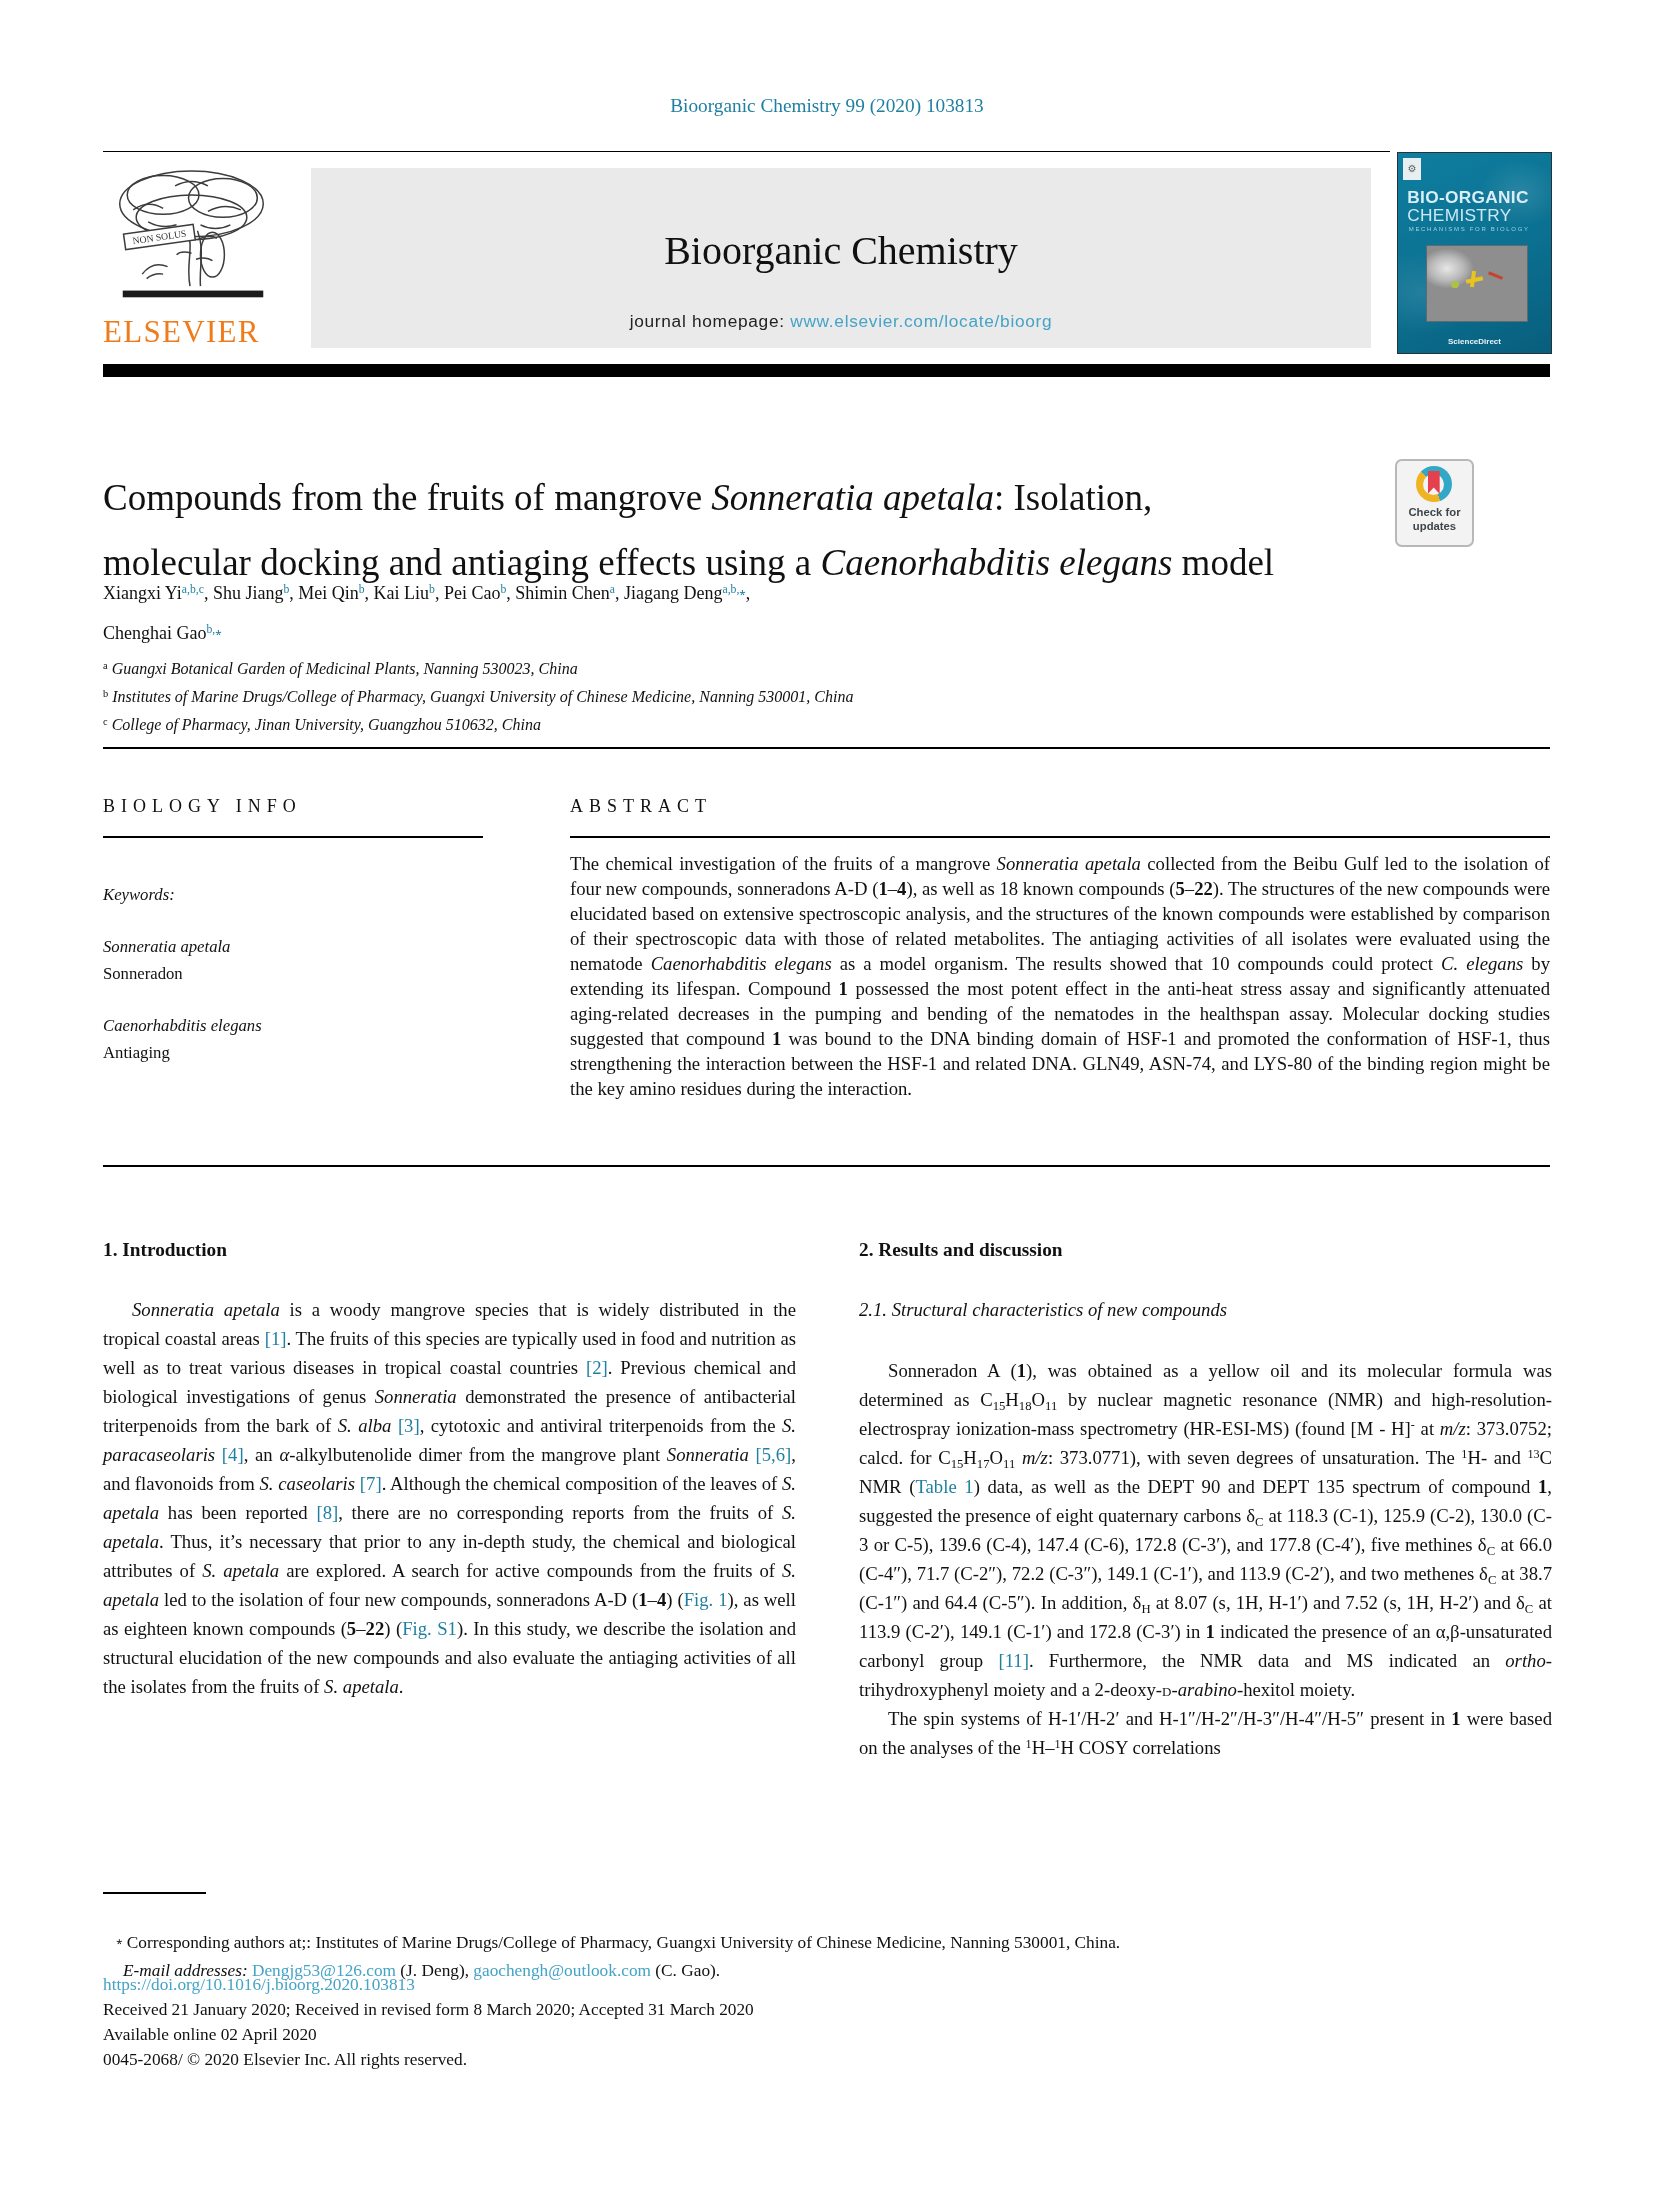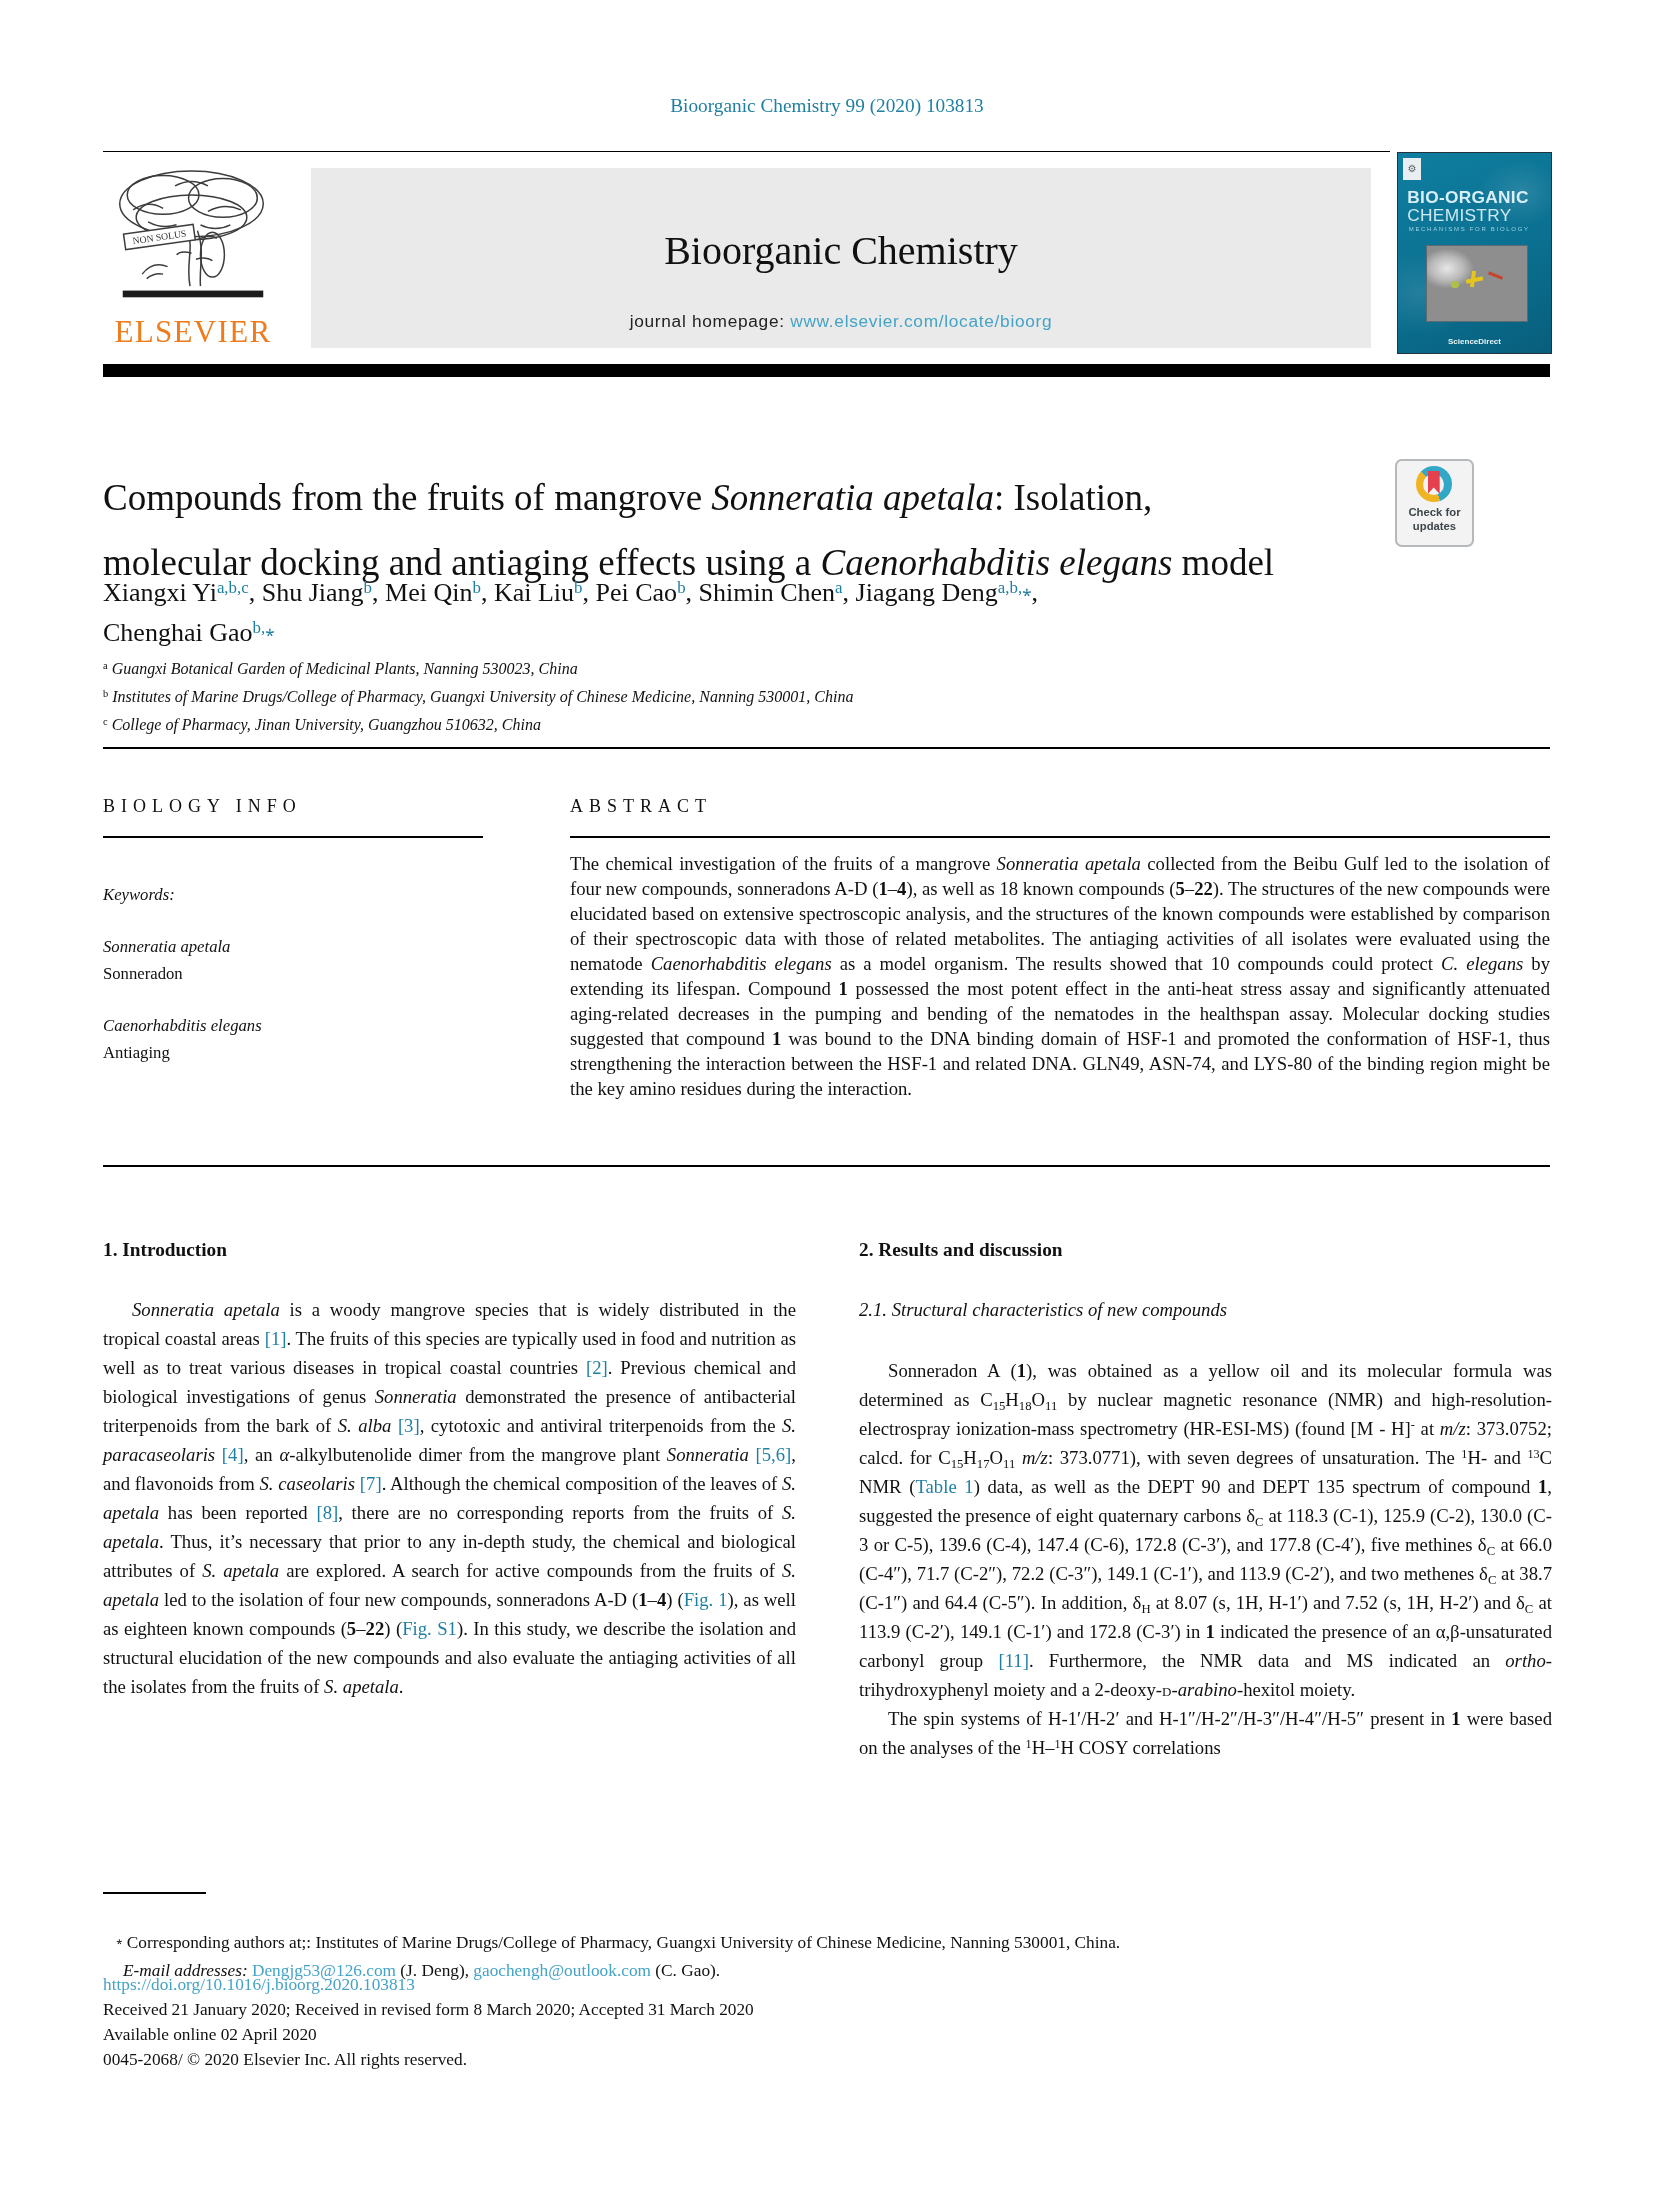--- a/index.html
+++ b/index.html
@@ -45,21 +45,21 @@
   
   .masthead{left:311px;top:168px;width:1060px;height:180px;background:#eaeaea;}
   .contents-line{position:absolute;top:16px;left:0;width:100%;text-align:center;font-size:19.3px;}
   .journal-name{position:absolute;top:59px;left:0;width:100%;text-align:center;font-size:40px;}
   .homepage-line{position:absolute;bottom:16px;left:0;width:100%;text-align:center;
                  font-family:"Liberation Sans", sans-serif;font-size:17.3px;letter-spacing:0.7px;color:#222;}
 
   
   .elsevier{left:103px;top:165px;width:180px;height:184px;}
   .elsevier svg{display:block;}
-  .elsevier-name{font-size:31px;letter-spacing:1.3px;color:var(--orange);text-align:center;margin-top:1.3px;}
+  .elsevier-name{font-size:31px;letter-spacing:1.3px;color:var(--orange);text-align:left;margin-top:1.3px;}
 
   
   .cover{left:1397px;top:152px;width:153px;height:200px;
          background:
            radial-gradient(60px 47px at 80% 20%, rgba(255,255,255,0.12), rgba(255,255,255,0) 70%),
            radial-gradient(80px 60px at 15% 70%, rgba(255,255,255,0.10), rgba(255,255,255,0) 70%),
            linear-gradient(155deg,#0f7ea0 0%, #0b7091 55%, #085e7c 100%);
          border:0.7px solid #24333a;}
   .cover-mark{position:absolute;left:5.3px;top:5.3px;width:17.3px;height:21.3px;background:#e9eef0;
               display:flex;align-items:center;justify-content:center;font-size:10px;color:#55646b;}
@@ -90,21 +90,21 @@
                border:2px solid #b5b9bb;border-radius:6.7px;cursor:pointer;}
   .ring{position:absolute;left:18.7px;top:5.3px;width:36px;height:36px;border-radius:50%;
         background:conic-gradient(from 315deg, #33a7c6 0 57%, #f0b322 57% 100%);}
   .ring-hole{position:absolute;left:7.3px;top:7.3px;width:21.3px;height:21.3px;border-radius:50%;background:#f3f3f3;}
   .bookmark{position:absolute;left:12px;top:4.7px;width:12px;height:23px;background:#e5404d;
             clip-path:polygon(0 0,100% 0,100% 100%,50% 72%,0 100%);}
   .check-text{position:absolute;top:44px;left:0;width:100%;text-align:center;
               font-family:"Liberation Sans", sans-serif;font-weight:bold;font-size:11.3px;line-height:14px;color:#3f464a;}
 
   
-  .authors{left:103px;top:573px;width:1333px;font-size:26px;line-height:40px;}
+  .authors{left:103px;top:573px;width:1333px;font-size:18px;line-height:40px;}
   .affiliations{left:103px;top:655px;width:1333px;font-size:16px;line-height:28px;}
 
   
   .sec-head{font-size:18px;letter-spacing:6px;}
   .ai-head{left:103px;top:796px;}
   .ab-head{left:570px;top:796px;}
   .keywords{left:103px;top:856px;width:427px;font-size:16.7px;line-height:27px;}
   .abstract{left:570px;top:851px;width:980px;font-size:18.7px;line-height:25px;text-align:justify;}
 
   

